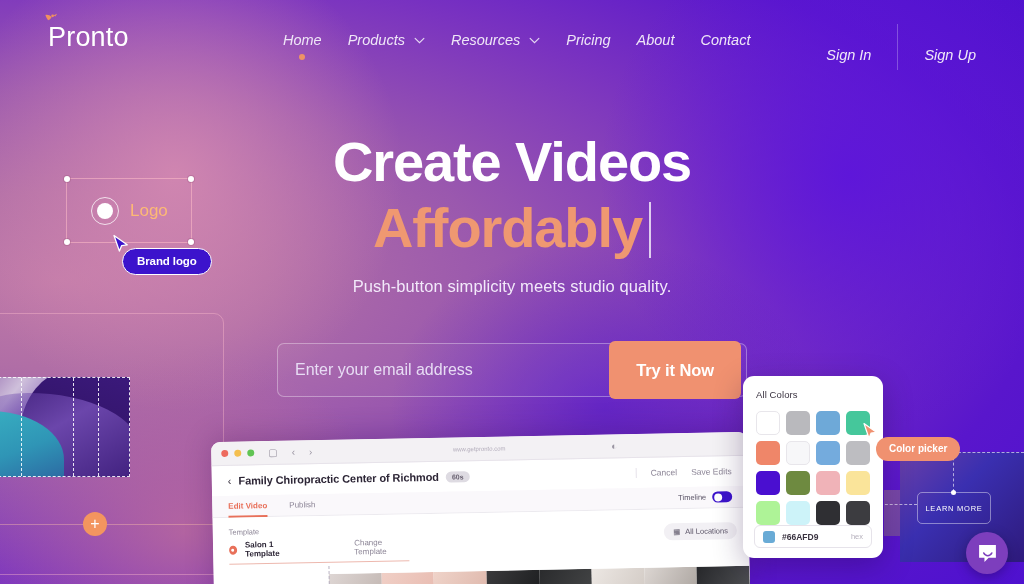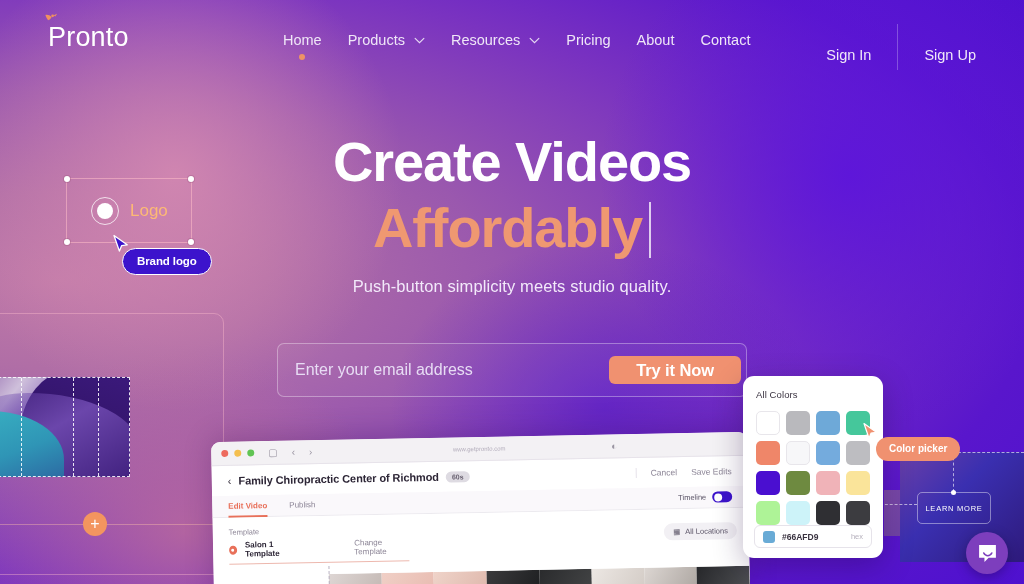--- a/index.html
+++ b/index.html
@@ -50,20 +50,21 @@
   }
 
   .nav-links {
     position: absolute; left: 283px; top: 32px;
     display: flex; align-items: center; gap: 0;
   }
   .nav-item {
     position: relative; color: #efe6f7; font-size: 14.5px; font-weight: 400;
     display: flex; align-items: center; gap: 9px; padding: 0 0;
     white-space: nowrap;
+    font-style: italic;
   }
   .nav-item + .nav-item { margin-left: 26px; }
   .nav-dot {
     position: absolute; left: 50%; transform: translateX(-50%);
     top: 22px; width: 6px; height: 6px; border-radius: 50%; background: #ee9365;
   }
   .chev { width: 11px; height: 7px; opacity: .92; }
 
   .nav-right {
     position: absolute; right: 48px; top: 32px;
@@ -102,21 +103,21 @@
     border: 1px solid rgba(255,255,255,.34); border-radius: 7px;
     display: flex; align-items: center; padding: 0 5px 0 0;
     background: rgba(255,255,255,.035);
   }
   .email-input {
     flex: 1; background: transparent; border: 0; outline: none;
     color: #fff; font-family: inherit; font-size: 16px; padding-left: 17px;
   }
   .email-input::placeholder { color: #e7dcf4; opacity: 1; }
   .try-btn {
-    height: 28px; padding: 0 27px; border: 0; border-radius: 6px;
+    height: 58px; padding: 0 27px; border: 0; border-radius: 6px;
     background: #f09170; color: #fff; font-family: inherit;
     font-size: 16.5px; font-weight: 700; cursor: pointer; letter-spacing: -.1px;
   }
 
   
   .logo-card {
     position: absolute; left: 66px; top: 178px; width: 126px; height: 65px;
     border: 1px solid rgba(255,190,200,.55); z-index: 45;
   }
   .logo-card-inner { display: flex; align-items: center; height: 100%; padding-left: 24px; gap: 11px; }

